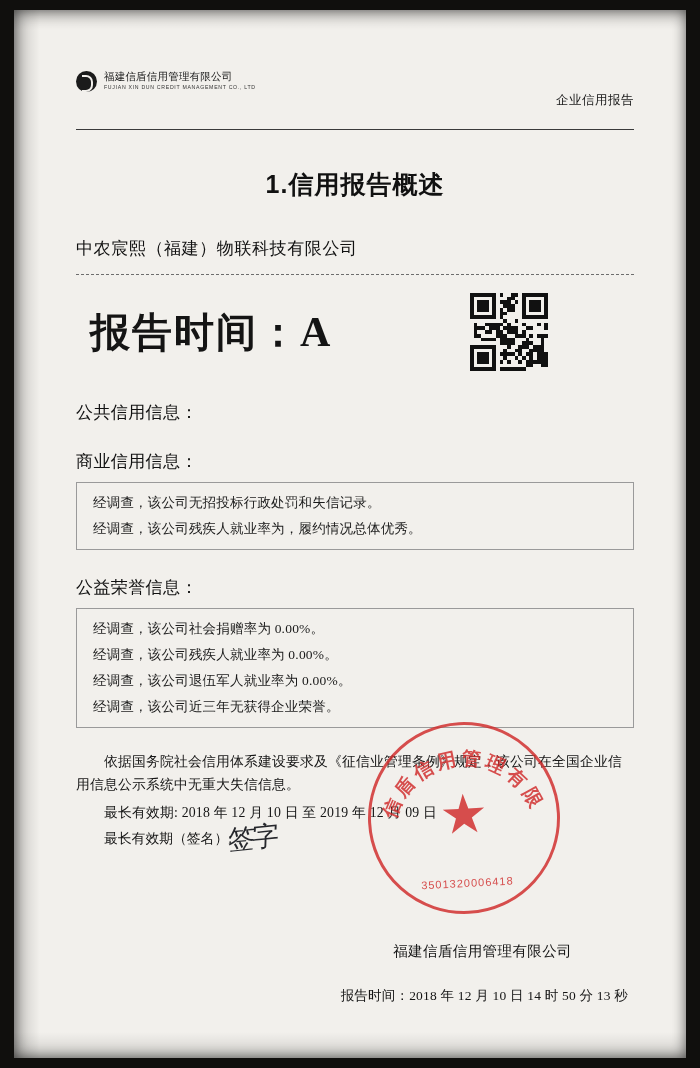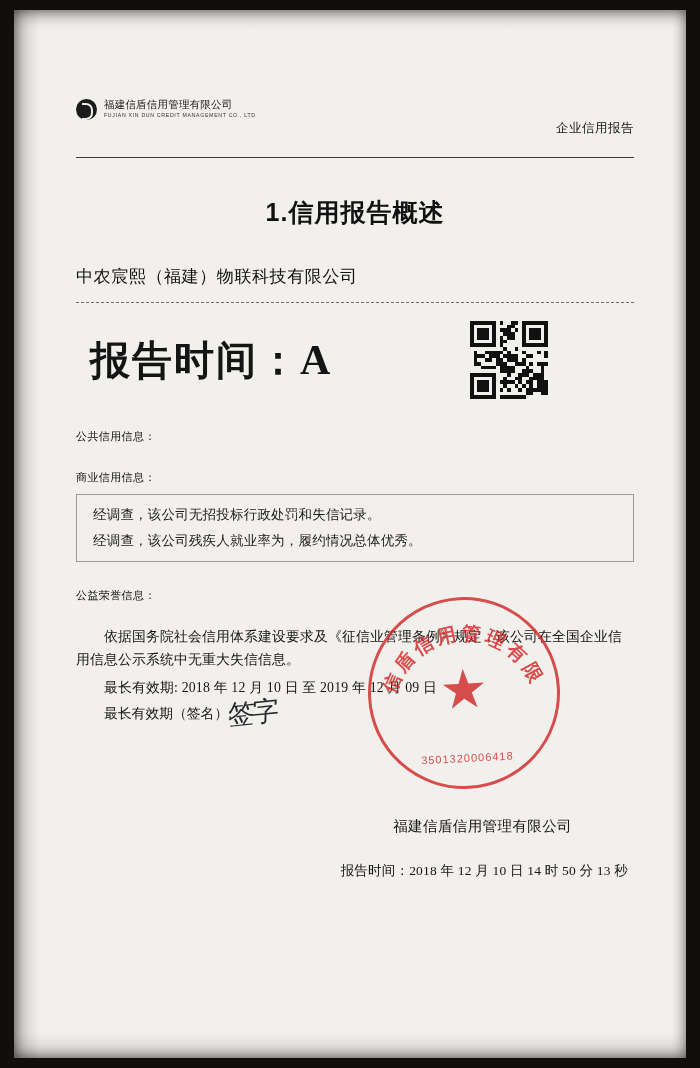--- a/index.html
+++ b/index.html
@@ -28,21 +28,21 @@
     left: 14px;
     top: 10px;
     width: 672px;
     height: 1048px;
     background: #f2f0ec;
     box-shadow: 0 0 14px rgba(0,0,0,0.65) inset;
   }
   .page-inner {
     position: absolute;
     left: 0; top: 0; right: 0; bottom: 0;
-    padding: 88px 52px 0 62px;
+    padding: 60px 52px 0 62px;
     box-sizing: border-box;
   }
   
   .shade-left {
     position: absolute;
     left: 0; top: 0; width: 26px; height: 100%;
     background: linear-gradient(to right, rgba(0,0,0,0.18), rgba(0,0,0,0));
     pointer-events: none;
   }
   .shade-top {
@@ -167,21 +167,21 @@
     margin-right: 86px;
     display: grid;
     grid-template-columns: repeat(21, 1fr);
     grid-template-rows: repeat(21, 1fr);
   }
   .qr i { background: #111; }
 
   
   .section { margin-top: 26px; }
   .section-label {
-    font-size: 11px;
+    font-size: 17px;
     color: #111;
     letter-spacing: 0.4px;
     margin-bottom: 9px;
   }
   .section-box {
     border: 1px solid #9a9a9a;
     padding: 10px 16px 11px 16px;
   }
   .section-box p {
     margin: 0 0 7px 0;
@@ -778,20 +778,26 @@
       <div class="section">
         <div class="section-label">商业信用信息：</div>
         <div class="section-box">
           <p>经调查，该公司无招投标行政处罚和失信记录。</p>
           <p>经调查，该公司残疾人就业率为，履约情况总体优秀。</p>
         </div>
       </div>
 
       <div class="section">
         <div class="section-label">公益荣誉信息：</div>
+        <div class="section-box">
+          <p>经调查，该公司社会捐赠率为 0.00%。</p>
+          <p>经调查，该公司残疾人就业率为 0.00%。</p>
+          <p>经调查，该公司退伍军人就业率为 0.00%。</p>
+          <p>经调查，该公司近三年无获得企业荣誉。</p>
+        </div>
       </div>
 
       <div class="note">依据国务院社会信用体系建设要求及《征信业管理条例》规定，该公司在全国企业信用信息公示系统中无重大失信信息。</div>
       <div class="validity">最长有效期: 2018 年 12 月 10 日 至 2019 年 12 月 09 日</div>
       <div class="signature-line">
         <span>最长有效期（签名）:</span>
         <span class="signature-mark">签字</span>
       </div>
 
       <div class="stamp-area">

